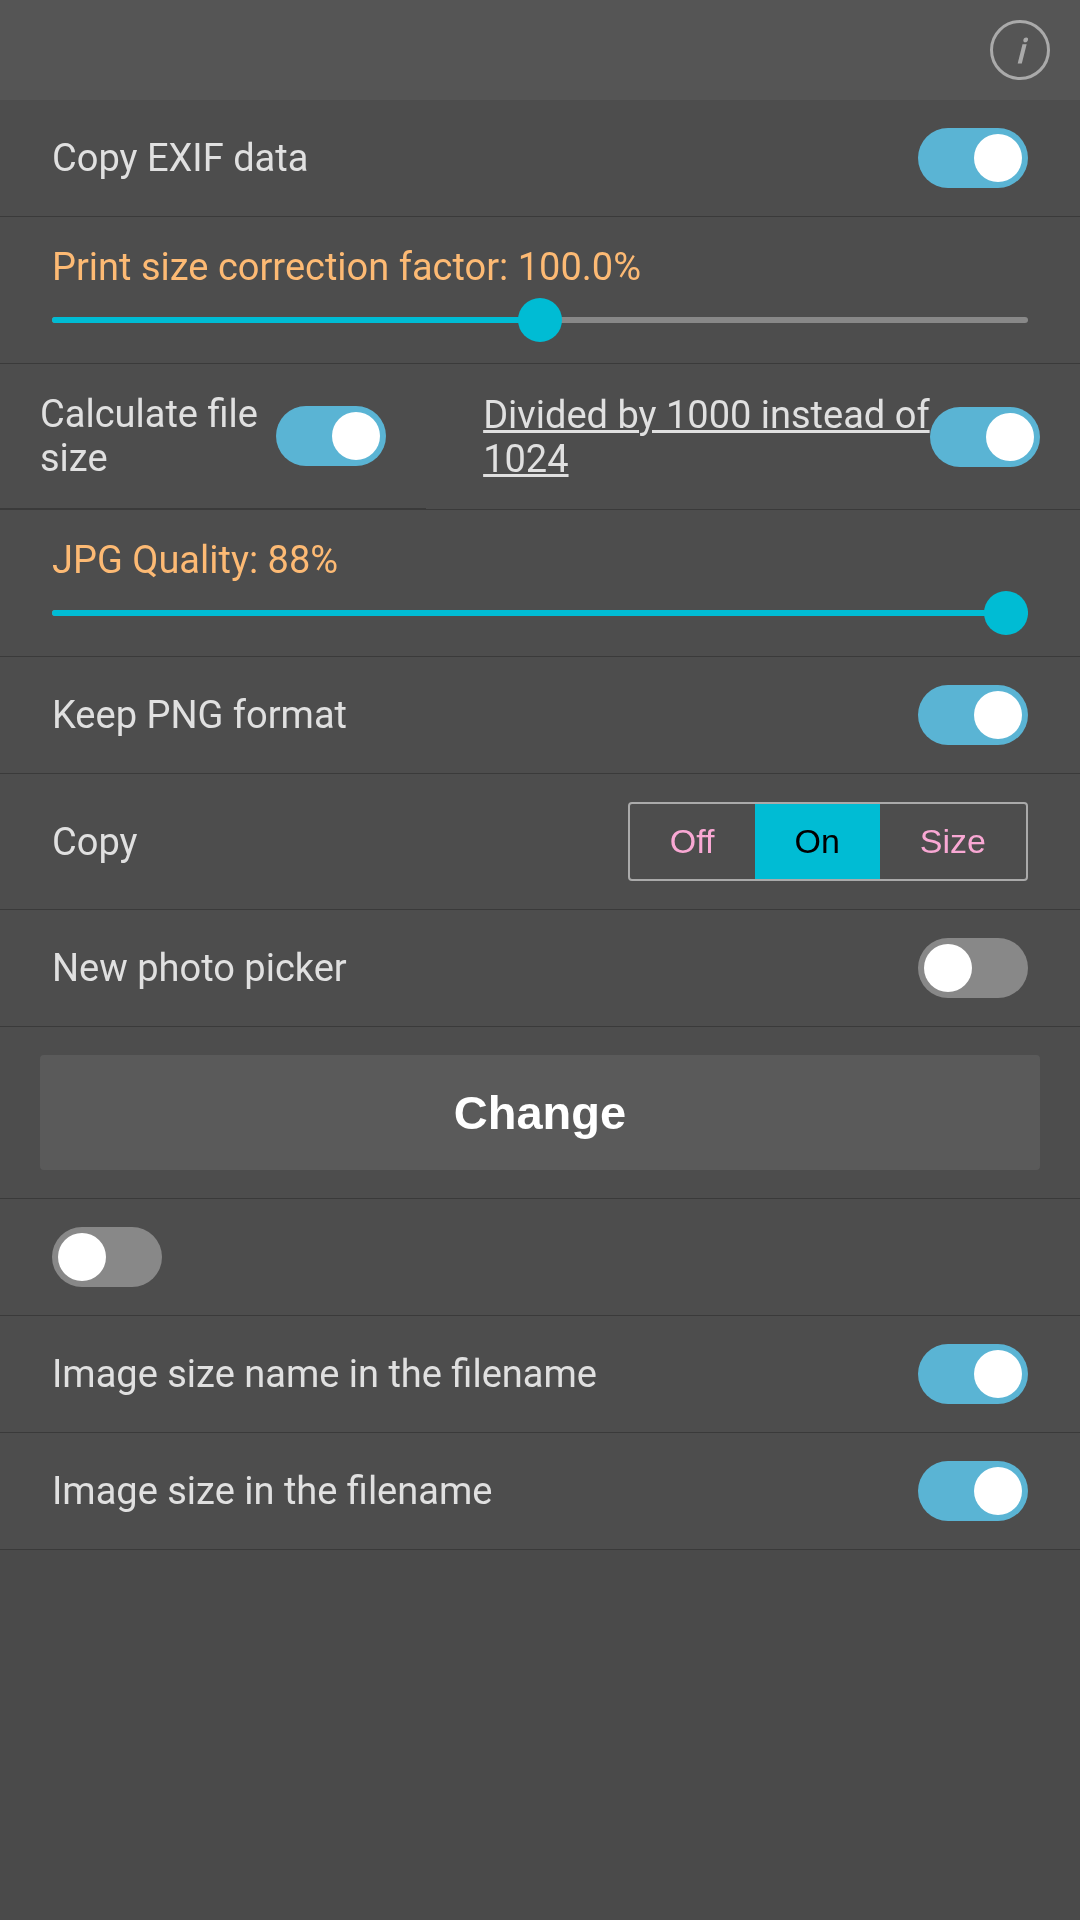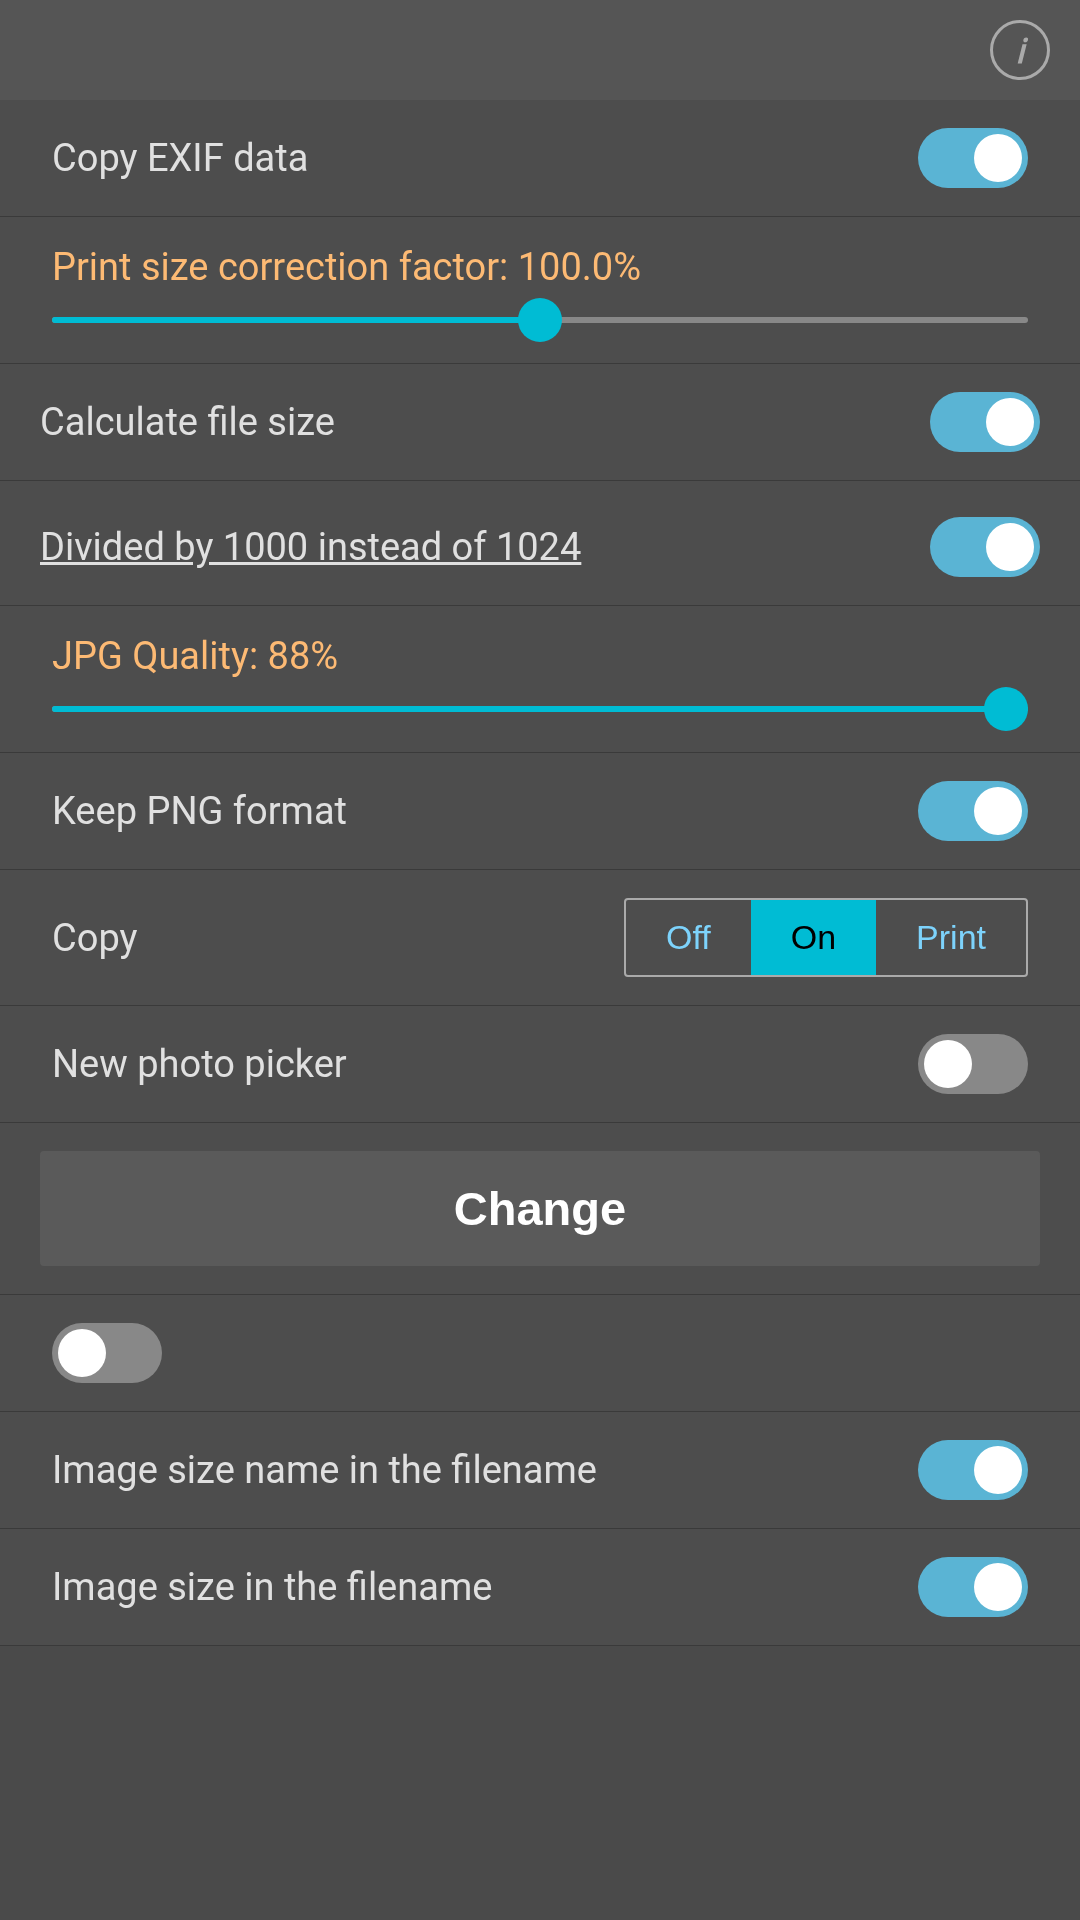--- a/index.html
+++ b/index.html
@@ -51,23 +51,23 @@
       min-height: 100px;
     }
 
     .setting-row.column {
       flex-direction: column;
       align-items: flex-start;
       gap: 16px;
     }
 
     .setting-row.double {
-      flex-direction: column;
+      flex-direction: row;
       align-items: stretch;
-      gap: 8px;
+      gap: 17px;
       padding: 0;
     }
 
     .setting-sub-row {
       display: flex;
       align-items: center;
       justify-content: space-between;
       padding: 28px 40px;
       border-bottom: 1px solid #3a3a3a;
     }
@@ -171,21 +171,21 @@
       display: flex;
       border: 2px solid #aaaaaa;
       border-radius: 4px;
       overflow: hidden;
       flex-shrink: 0;
     }
 
     .grid-toggle-btn {
       padding: 18px 40px;
       font-size: 34px;
-      color: #7dd3fc;
+      color: #f9a8d4;
       background: transparent;
       border: none;
       cursor: pointer;
     }
 
     .grid-toggle-btn.active {
       background-color: #00bcd4;
       color: #000000;
     }
 
@@ -286,21 +286,21 @@
         <div class="toggle-thumb"></div>
       </div>
     </div>
   </div>
 
   <div class="setting-row">
     <span class="setting-label">Copy</span>
     <div class="grid-toggle-group">
       <button class="grid-toggle-btn">Off</button>
       <button class="grid-toggle-btn active">On</button>
-      <button class="grid-toggle-btn">Print</button>
+      <button class="grid-toggle-btn">Size</button>
     </div>
   </div>
 
   <div class="setting-row">
     <span class="setting-label">New photo picker</span>
     <div class="toggle-switch">
       <div class="toggle-track off">
         <div class="toggle-thumb"></div>
       </div>
     </div>

